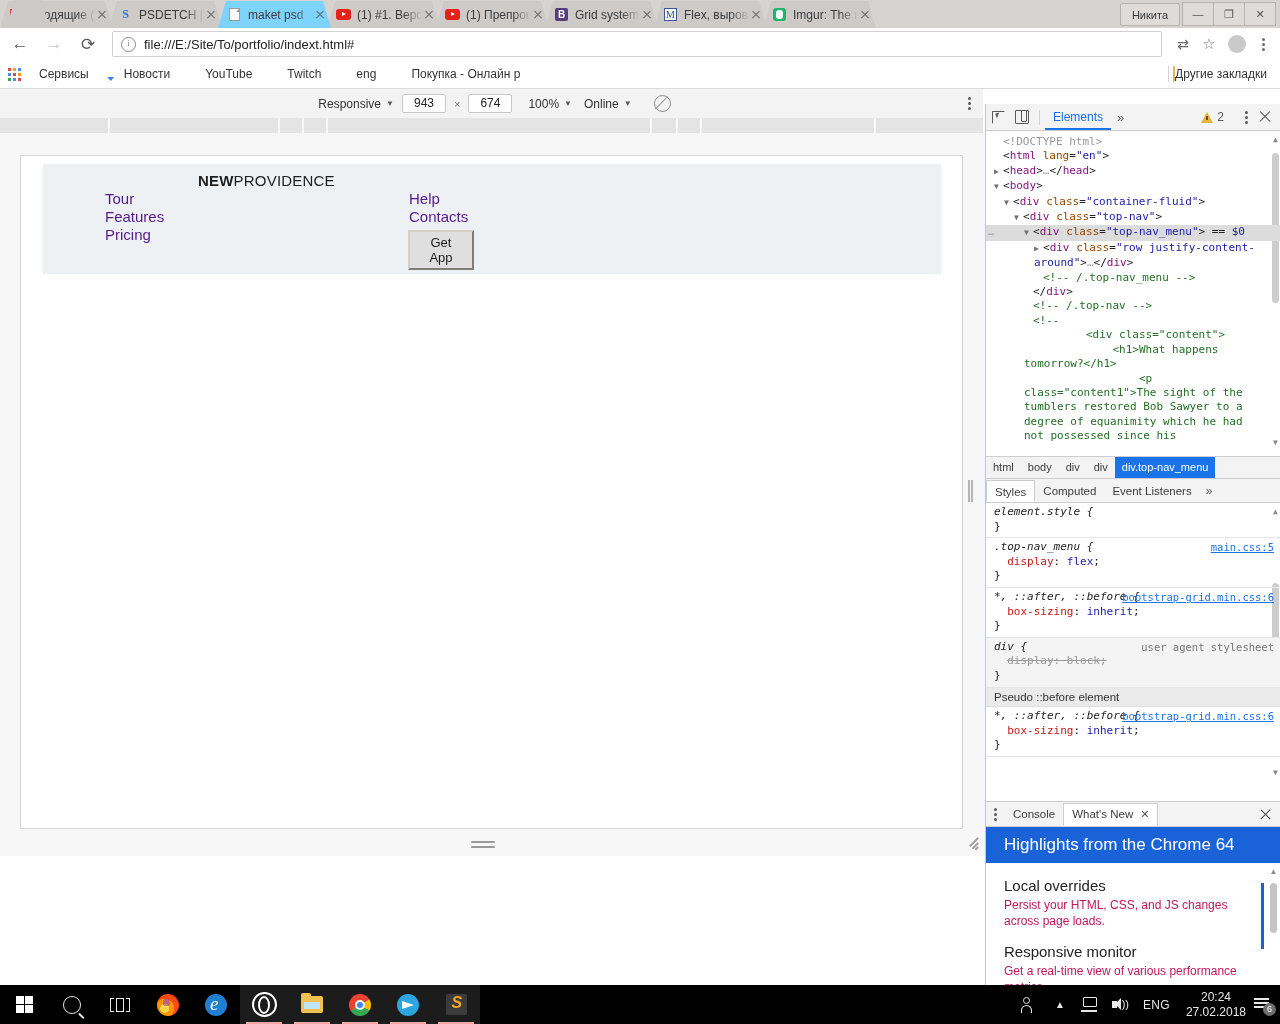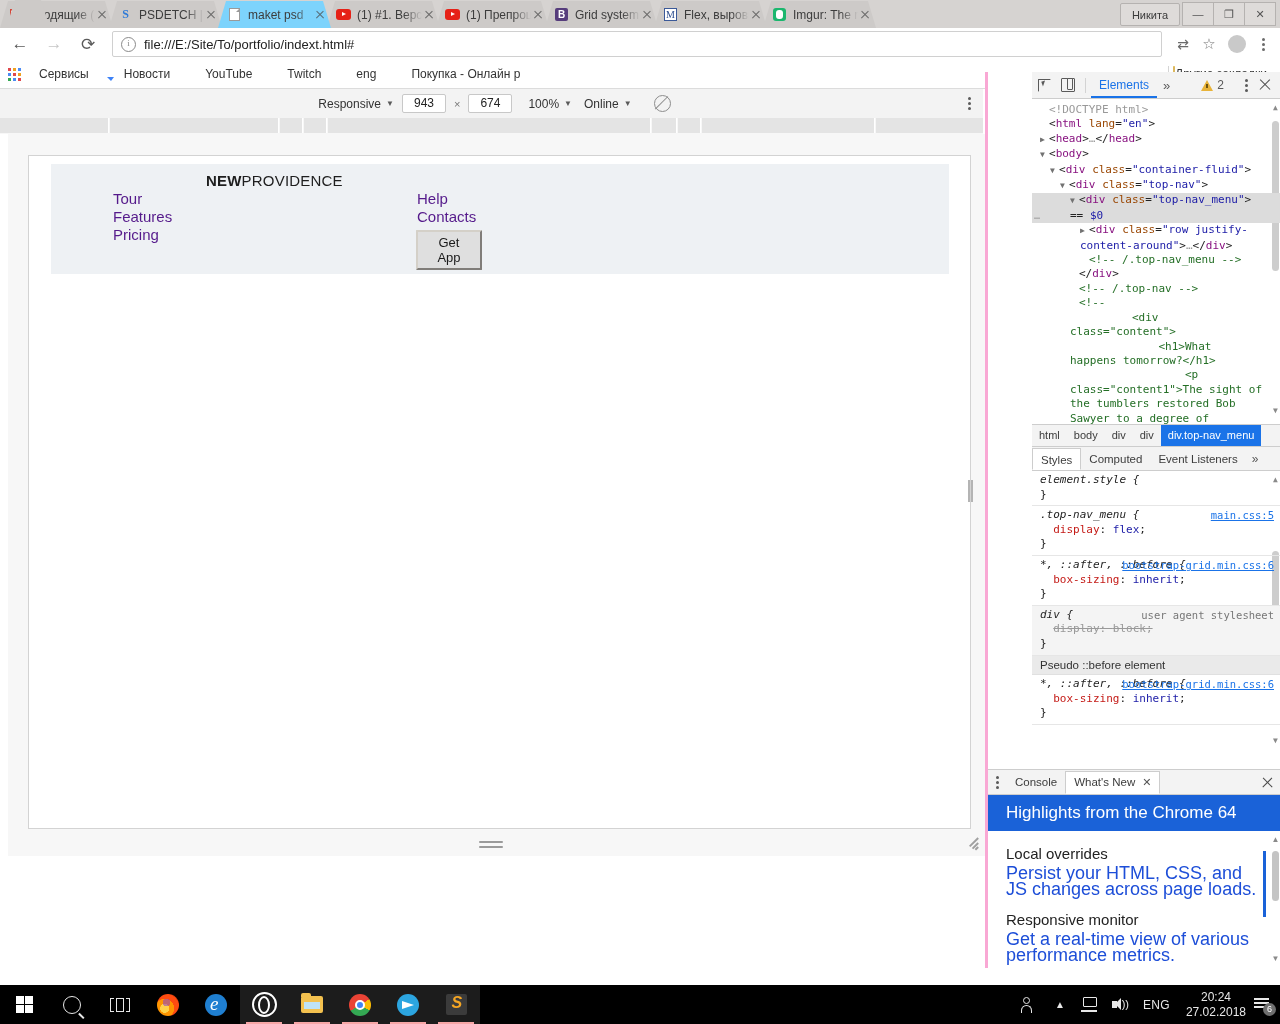--- a/index.html
+++ b/index.html
@@ -128,21 +128,21 @@
   .dev-nocache{width:15px;height:15px;border:1.3px solid #8d8d8d;border-radius:50%;position:relative;margin-left:16px;}
   .dev-nocache::after{content:"";position:absolute;left:6px;top:-2px;width:1.4px;height:18px;background:#8d8d8d;transform:rotate(45deg);}
   .dev-kebab{position:absolute;right:12px;display:flex;flex-direction:column;gap:2px;}
   .dev-kebab i{width:3px;height:3px;background:#5a5a5a;border-radius:50%;}
 
   
   .mq-bar{position:absolute;left:0;top:118px;width:983px;height:16px;background:#f7f7f7;}
   .mq-seg{position:absolute;top:0;height:15px;background:#e4e4e4;border-right:1px solid #fff;}
 
   
-  .viewport-wrap{position:absolute;left:8px;top:134px;width:983px;height:722px;background:#f7f7f7;padding-left:31px;}
+  .viewport-wrap{position:absolute;left:0;top:134px;width:983px;height:722px;background:#f7f7f7;padding-left:31px;}
   .viewport{
     position:absolute;left:20px;top:21px;width:943px;height:674px;background:#fff;
     border:1px solid #d3d3d3;box-sizing:border-box;overflow:hidden;
   }
   .vp-handle-bottom{
     position:absolute;left:471px;top:707px;width:24px;height:8px;
   }
   .vp-handle-bottom i{display:block;height:2px;background:#9a9a9a;margin-bottom:3px;border-radius:1px;}
   .vp-corner{position:absolute;left:966px;top:837px;width:12px;height:12px;}
   .vp-corner i{position:absolute;right:0;width:12px;height:1.5px;background:#a0a0a0;transform-origin:right center;transform:rotate(-45deg);}
@@ -164,22 +164,22 @@
   .nav-left{left:62px;top:26px;}
   .nav-right{left:366px;top:26px;}
   .getapp{
     position:absolute;left:365px;top:66px;width:62px;height:36px;
     border:2px outset #d4d0c8;background:#dfdfdf;color:#1a1a1a;font-size:13px;
     display:flex;align-items:center;justify-content:center;text-align:center;line-height:15px;
     font-family:"Liberation Sans",sans-serif;border-radius:1px;
   }
 
   
-  .devtools{position:absolute;left:985px;top:72px;width:295px;height:896px;background:#fff;
-    border-left:3px solid #f9a8d4;box-sizing:border-box;padding-left:44px;}
+  .devtools{position:absolute;left:985px;top:104px;width:295px;height:896px;background:#fff;
+    border-left:1px solid #f9a8d4;box-sizing:border-box;}
   .dt-split{position:absolute;left:968px;top:480px;width:5px;height:22px;}
   .dt-split i{position:absolute;width:1.5px;height:22px;background:#b4b4b4;}
   .dt-split i:nth-child(2){left:3px;}
 
   .dt-tabbar{position:relative;height:26px;background:#f3f3f3;border-bottom:1px solid #cdcdcd;display:flex;align-items:center;}
   .dt-ic{width:24px;height:24px;display:flex;align-items:center;justify-content:center;position:relative;}
   .ic-inspect{width:12px;height:12px;position:relative;}
   .ic-inspect::before{content:"";position:absolute;left:0;top:0;width:11px;height:11px;border:1.3px solid #5a5a5a;border-radius:1px;
     border-right-color:transparent;border-bottom-color:transparent;}
   .ic-inspect::after{content:"";position:absolute;left:4px;top:2px;width:0;height:0;border-left:4px solid #5a5a5a;border-bottom:5px solid transparent;transform:rotate(-20deg);}
@@ -260,21 +260,21 @@
   .dwtab{font-size:11.5px;color:#3c3c3c;padding:0 8px;height:23px;line-height:23px;display:flex;align-items:center;}
   .dwtab.active{background:#fff;border:1px solid #cdcdcd;border-bottom-color:#fff;box-sizing:border-box;}
   .dwtab .x{margin-left:7px;font-size:11px;color:#555;}
   .dw-close{position:absolute;right:8px;width:13px;height:13px;}
   .dw-close::before,.dw-close::after{content:"";position:absolute;left:0;top:6px;width:13px;height:1.4px;background:#4a4a4a;}
   .dw-close::before{transform:rotate(45deg);}
   .dw-close::after{transform:rotate(-45deg);}
   .wn-banner{height:36px;background:#1a62d8;color:#fff;display:flex;align-items:center;padding-left:18px;font-size:17px;}
   .wn-body{position:relative;height:136px;overflow:hidden;padding:14px 18px 0 18px;}
   .wn-title{font-size:15px;color:#222;margin-bottom:3px;}
-  .wn-desc{font-size:18px;color:#1d4ed8;line-height:16px;margin-bottom:14px;}
+  .wn-desc{font-size:12px;color:#be185d;line-height:16px;margin-bottom:14px;}
   .wn-sb{position:absolute;right:2px;top:4px;width:9px;height:128px;}
   .wn-sb .thumb{position:absolute;left:1px;top:16px;width:7px;height:50px;background:#c4c4c4;border-radius:4px;}
   .wn-sb .acc{position:absolute;left:-8px;top:16px;width:3px;height:66px;background:#1a62d8;}
   .wn-sb .up,.wn-sb .dn{position:absolute;left:0;width:9px;text-align:center;font-size:8px;color:#8a8a8a;}
   .wn-sb .up{top:0;} .wn-sb .dn{bottom:0;}
 
   
   .taskbar{position:absolute;left:0;bottom:0;width:1280px;height:39px;background:#000;display:flex;align-items:center;}
   .tb-start{width:48px;height:39px;display:flex;align-items:center;justify-content:center;}
   .winlogo{width:17px;height:17px;display:grid;grid-template-columns:8px 8px;grid-template-rows:8px 8px;gap:1.2px;}

